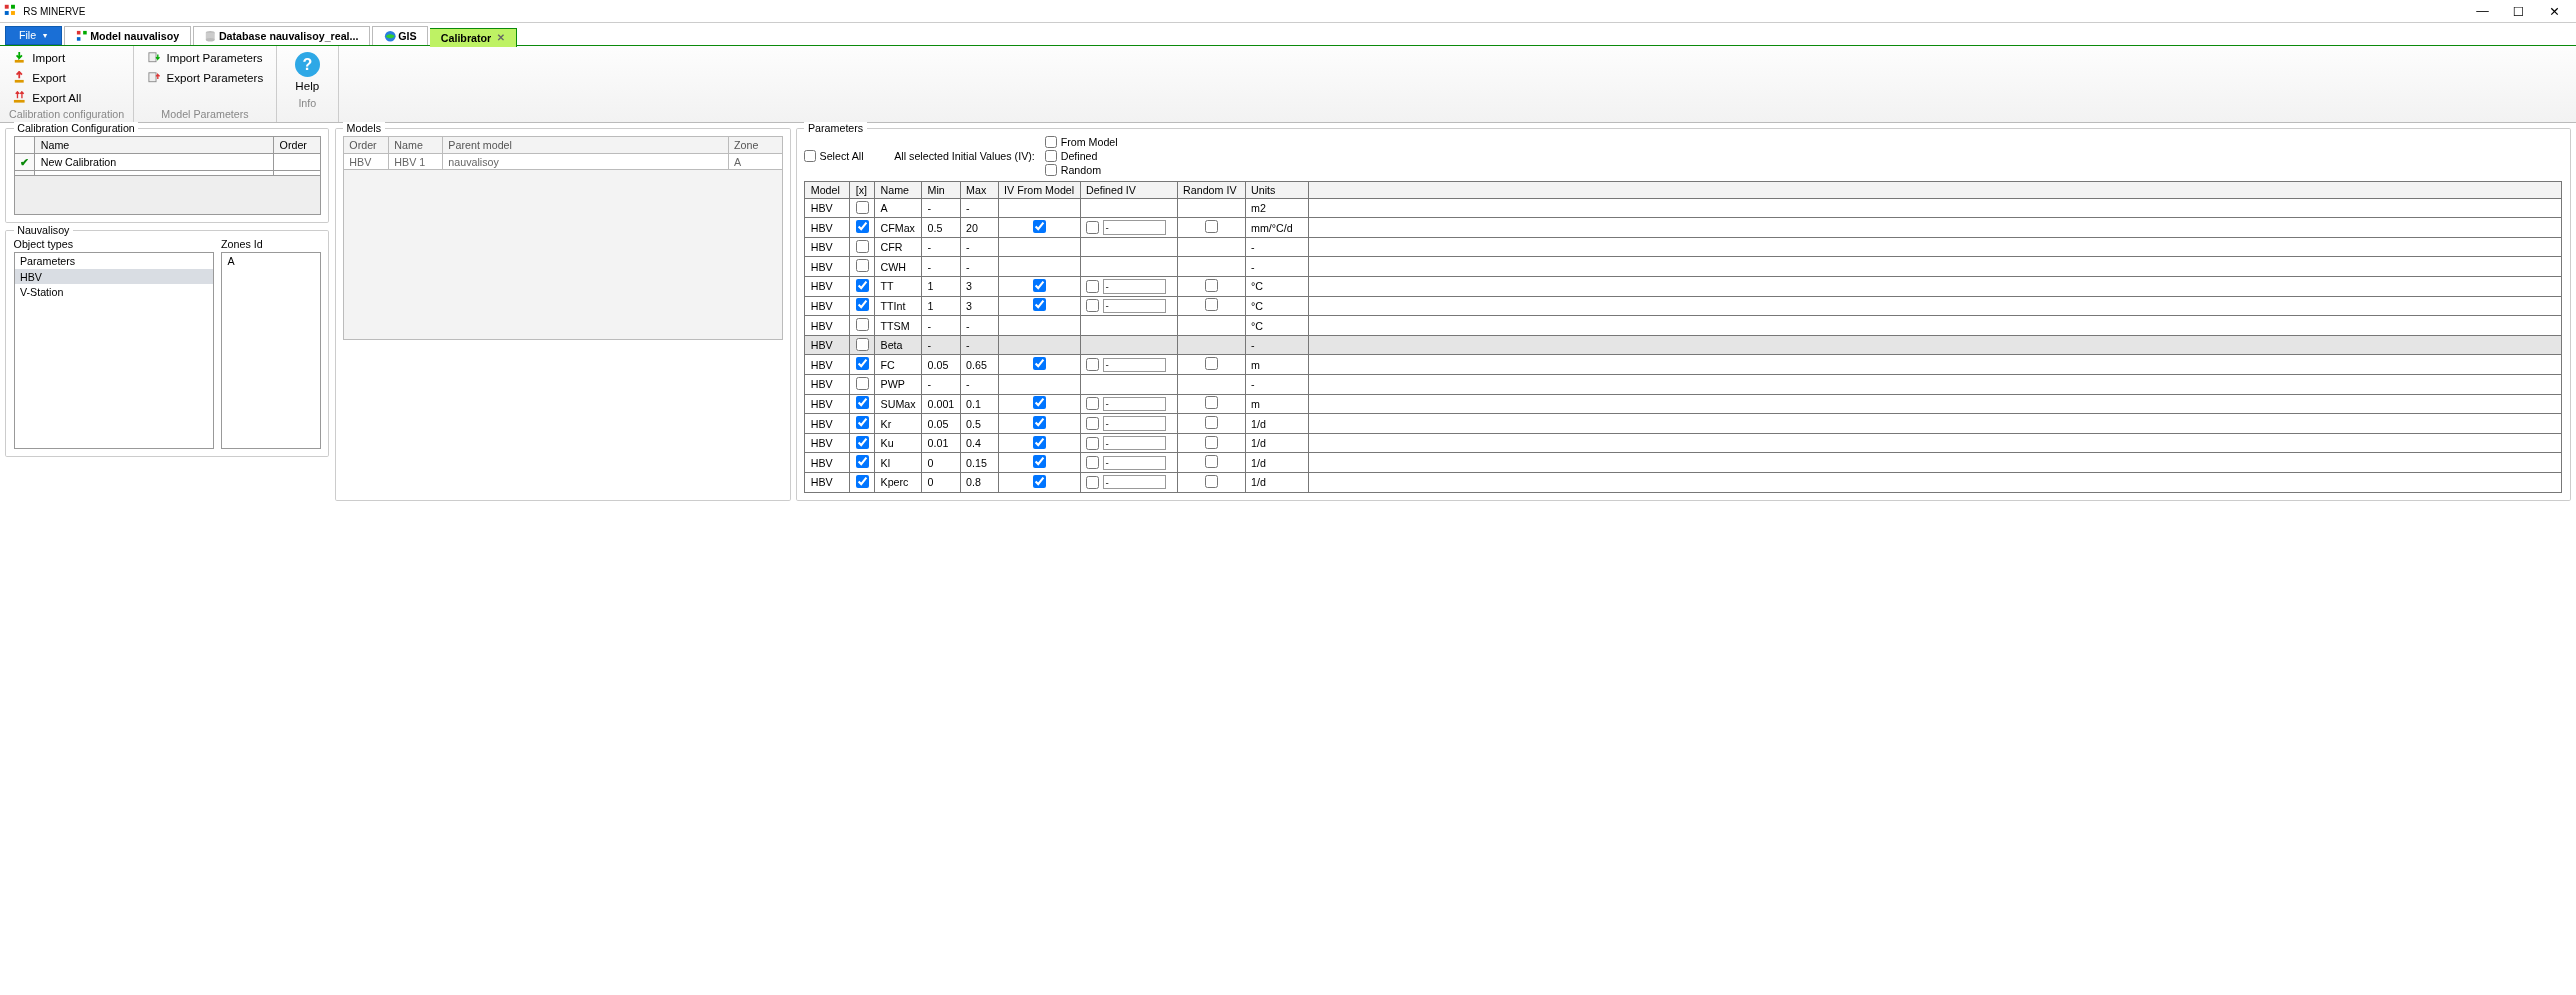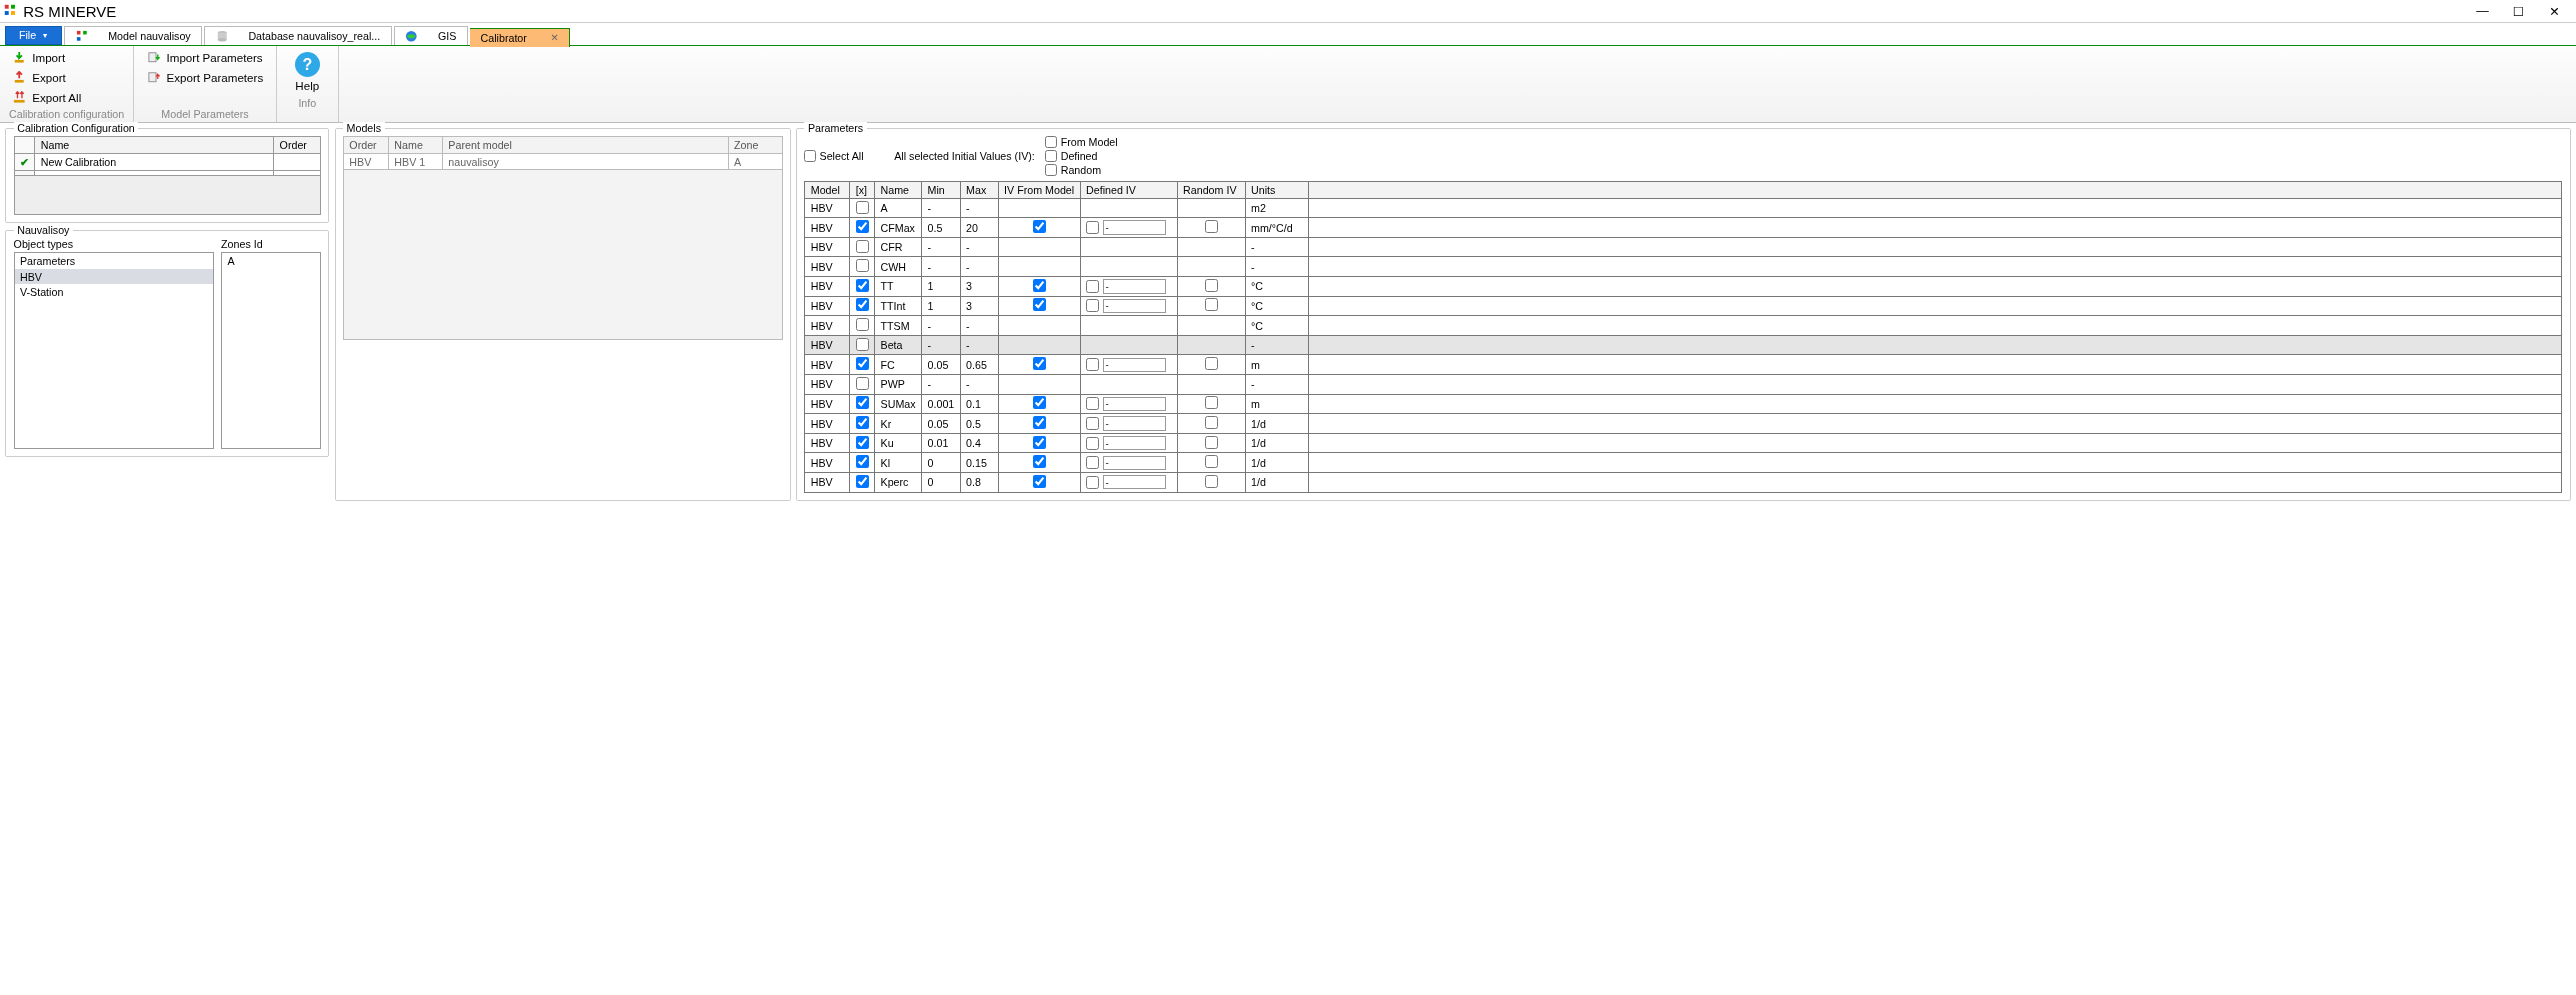--- a/index.html
+++ b/index.html
@@ -1,30 +1,30 @@
 <!DOCTYPE html>
 <html style="font-size:14.3px"><head>
 <meta charset="utf-8">
 <style>
 * { box-sizing: border-box; margin: 0; padding: 0; }
 body { font-family: "Segoe UI", Tahoma, sans-serif; font-size: 10.7px; background: #fff; color: #000; }
 
 
 .titlebar { display: flex; align-items: center; height: 23px; padding: 0 3.6px; border-bottom: 0.9px solid #ccc; }
 .tb-icon { width: 14.3px; height: 14.3px; margin-right: 5.4px; display: inline-flex; }
-.tb-title { font-size: 15px; }
+.tb-title { font-size: 10px; }
 .tb-spacer { flex: 1; }
 .wbtn { width: 36px; height: 23px; display: flex; align-items: center; justify-content: center; font-size: 12.5px; }
 
 
 .tabstrip { display: flex; align-items: flex-end; height: 23px; padding-left: 5.4px; background: #fff; border-bottom: 1.8px solid #0b8a0b; gap: 1.8px; }
 .file-btn { background: #1a6fd6; color: #fff; padding: 2.7px 12.5px; border: 0.9px solid #0f5bb0; font-size: 10.7px; display: flex; align-items: center; gap: 5.4px; }
 .file-btn::after { content: "▼"; font-size: 7.2px; }
-.tab { display: flex; gap: 20px; padding: 2.7px 10.7px; border: 0.9px solid #bbb; border-bottom: none; background: #fff; font-size: 10.7px; position: relative; }
-.tab.active { border-top: 1.8px solid #0b8a0b; border-right: 1.8px solid #0b8a0b; border-left: none; background: #fdba74; margin-bottom: -1.8px; }
+.tab { display: flex; gap: 2px; padding: 2.7px 10.7px; border: 0.9px solid #bbb; border-bottom: none; background: #fff; font-size: 10.7px; position: relative; font-weight: bold; }
+.tab.active { border-top: 1.8px solid #0b8a0b; border-right: 1.8px solid #0b8a0b; border-left: none; background: #bef264; margin-bottom: -1.8px; }
 .tab .close { font-size: 9.8px; color: #666; margin-left: 3.6px; }
 .tab-icon { width: 12.5px; height: 12.5px; display: inline-flex; align-items: center; justify-content: center; }
 
 
 .ribbon { display: flex; border-bottom: 0.9px solid #bbb; background: linear-gradient(#fdfdfd,#f2f2f2); }
 .ribbon-group { display: flex; flex-direction: column; border-right: 0.9px solid #ccc; padding: 2.7px 9px 0; }
 .ribbon-btns { display: flex; flex-direction: column; gap: 1.8px; }
 .rbtn { display: flex; align-items: center; gap: 5.4px; padding: 1.8px 3.6px; font-size: 11.6px; }
 .ribbon-group-label { text-align: center; color: #888; font-size: 10.7px; padding: 1.8px 0; }
 .ribbon-big { display: flex; flex-direction: column; align-items: center; justify-content: center; padding: 3.6px 9px; gap: 1.8px; }

